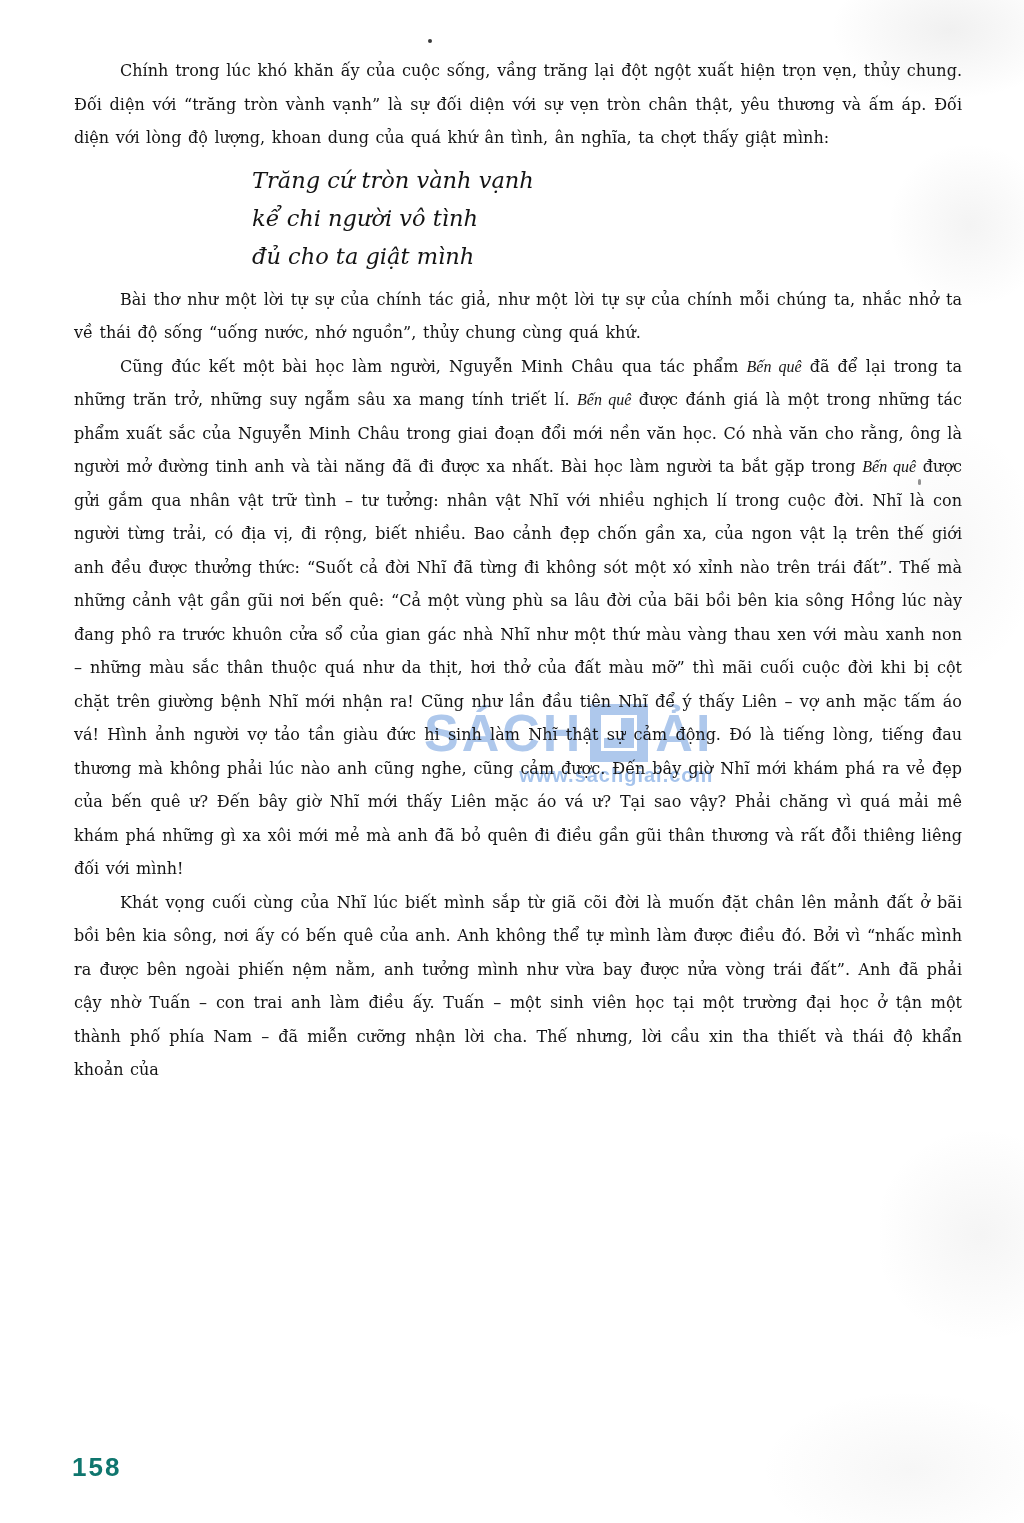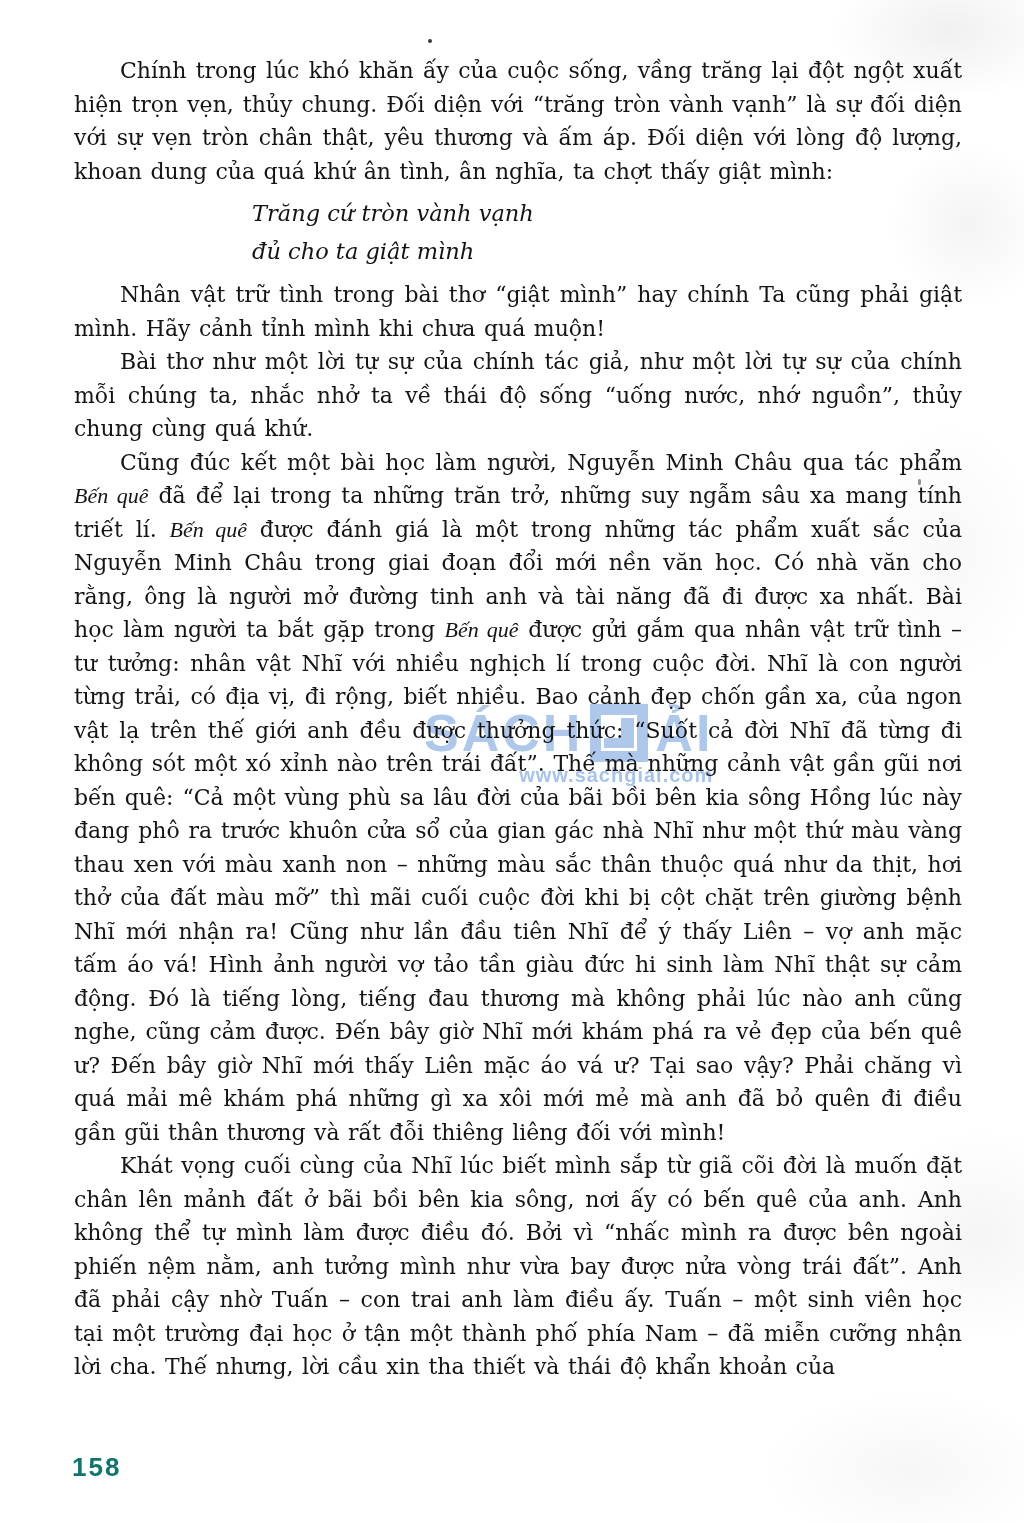--- a/index.html
+++ b/index.html
@@ -47,21 +47,21 @@
     margin-top:2px;font-weight:bold;font-size:20px;letter-spacing:1px;color:#a5c3ec;
   }
 
   
   .text-block{
     position:relative;z-index:2;
     padding:54px 62px 0 74px;
   }
   .para{
     margin:0;
-    font-size:22px;
+    font-size:16px;
     line-height:33.5px;
     text-align:justify;
     text-indent:46px;
     word-spacing:1.5px;
   }
   .seg.italic{font-style:italic;font-family:Liberation Serif, serif;}
   .verse{
     margin:6px 0 8px 178px;
     font-style:italic;
     font-size:22.5px;
@@ -90,21 +90,21 @@
     <span class="wm-logo"></span>
     <span>ẢI</span>
   </div>
   <div class="wm-url">www.sachgiai.com</div>
 </div>
 
 <div class="text-block">
     <p class="para"><span class="seg">Chính trong lúc khó khăn ấy của cuộc sống, vầng trăng lại đột ngột xuất hiện trọn vẹn, thủy chung. Đối diện với “trăng tròn vành vạnh” là sự đối diện với sự vẹn tròn chân thật, yêu thương và ấm áp. Đối diện với lòng độ lượng, khoan dung của quá khứ ân tình, ân nghĩa, ta chợt thấy giật mình:</span></p>
     <div class="verse">
       <div class="verse-line">Trăng cứ tròn vành vạnh</div>
+      <div class="verse-line">kể chi người vô tình</div>
       <div class="verse-line">đủ cho ta giật mình</div>
     </div>
-    <p class="para"><span class="seg">Nhân vật trữ tình trong bài thơ “giật mình” hay chính Ta cũng phải giật mình. Hãy cảnh tỉnh mình khi chưa quá muộn!</span></p>
     <p class="para"><span class="seg">Bài thơ như một lời tự sự của chính tác giả, như một lời tự sự của chính mỗi chúng ta, nhắc nhở ta về thái độ sống “uống nước, nhớ nguồn”, thủy chung cùng quá khứ.</span></p>
     <p class="para"><span class="seg">Cũng đúc kết một bài học làm người, Nguyễn Minh Châu qua tác phẩm </span><span class="seg italic">Bến quê</span><span class="seg"> đã để lại trong ta những trăn trở, những suy ngẫm sâu xa mang tính triết lí. </span><span class="seg italic">Bến quê</span><span class="seg"> được đánh giá là một trong những tác phẩm xuất sắc của Nguyễn Minh Châu trong giai đoạn đổi mới nền văn học. Có nhà văn cho rằng, ông là người mở đường tinh anh và tài năng đã đi được xa nhất. Bài học làm người ta bắt gặp trong </span><span class="seg italic">Bến quê</span><span class="seg"> được gửi gắm qua nhân vật trữ tình – tư tưởng: nhân vật Nhĩ với nhiều nghịch lí trong cuộc đời. Nhĩ là con người từng trải, có địa vị, đi rộng, biết nhiều. Bao cảnh đẹp chốn gần xa, của ngon vật lạ trên thế giới anh đều được thưởng thức: “Suốt cả đời Nhĩ đã từng đi không sót một xó xỉnh nào trên trái đất”. Thế mà những cảnh vật gần gũi nơi bến quê: “Cả một vùng phù sa lâu đời của bãi bồi bên kia sông Hồng lúc này đang phô ra trước khuôn cửa sổ của gian gác nhà Nhĩ như một thứ màu vàng thau xen với màu xanh non – những màu sắc thân thuộc quá như da thịt, hơi thở của đất màu mỡ” thì mãi cuối cuộc đời khi bị cột chặt trên giường bệnh Nhĩ mới nhận ra! Cũng như lần đầu tiên Nhĩ để ý thấy Liên – vợ anh mặc tấm áo vá! Hình ảnh người vợ tảo tần giàu đức hi sinh làm Nhĩ thật sự cảm động. Đó là tiếng lòng, tiếng đau thương mà không phải lúc nào anh cũng nghe, cũng cảm được. Đến bây giờ Nhĩ mới khám phá ra vẻ đẹp của bến quê ư? Đến bây giờ Nhĩ mới thấy Liên mặc áo vá ư? Tại sao vậy? Phải chăng vì quá mải mê khám phá những gì xa xôi mới mẻ mà anh đã bỏ quên đi điều gần gũi thân thương và rất đỗi thiêng liêng đối với mình!</span></p>
     <p class="para"><span class="seg">Khát vọng cuối cùng của Nhĩ lúc biết mình sắp từ giã cõi đời là muốn đặt chân lên mảnh đất ở bãi bồi bên kia sông, nơi ấy có bến quê của anh. Anh không thể tự mình làm được điều đó. Bởi vì “nhấc mình ra được bên ngoài phiến nệm nằm, anh tưởng mình như vừa bay được nửa vòng trái đất”. Anh đã phải cậy nhờ Tuấn – con trai anh làm điều ấy. Tuấn – một sinh viên học tại một trường đại học ở tận một thành phố phía Nam – đã miễn cưỡng nhận lời cha. Thế nhưng, lời cầu xin tha thiết và thái độ khẩn khoản của</span></p>
   </div>
 
 <div class="page-number">158</div>
 
 </body></html>

